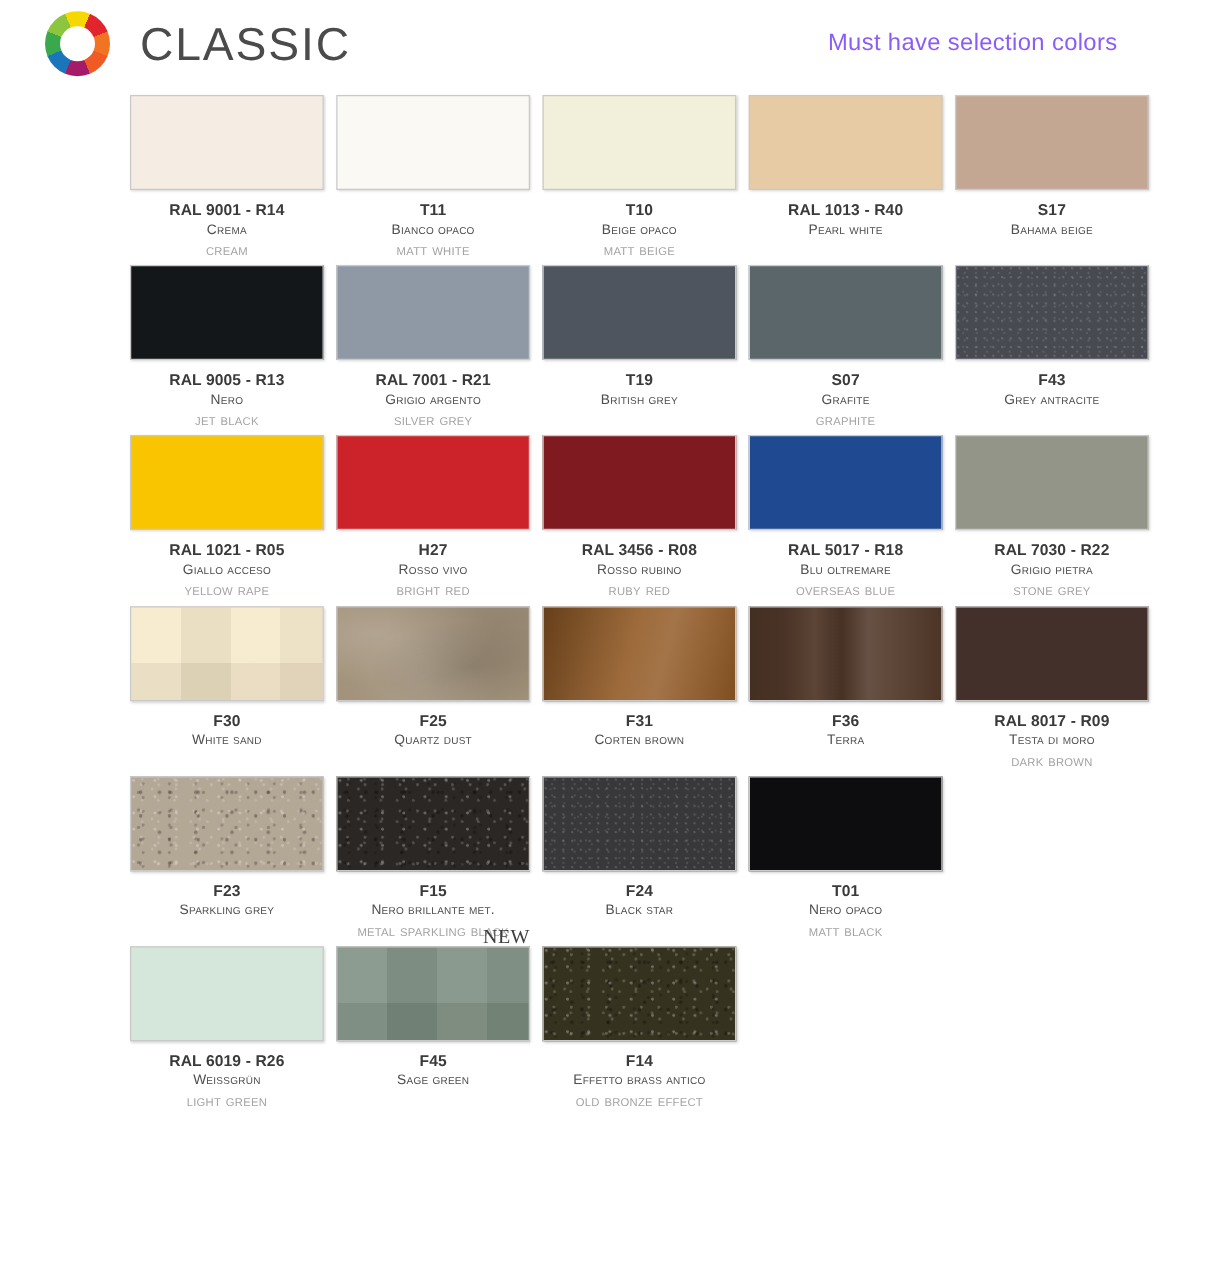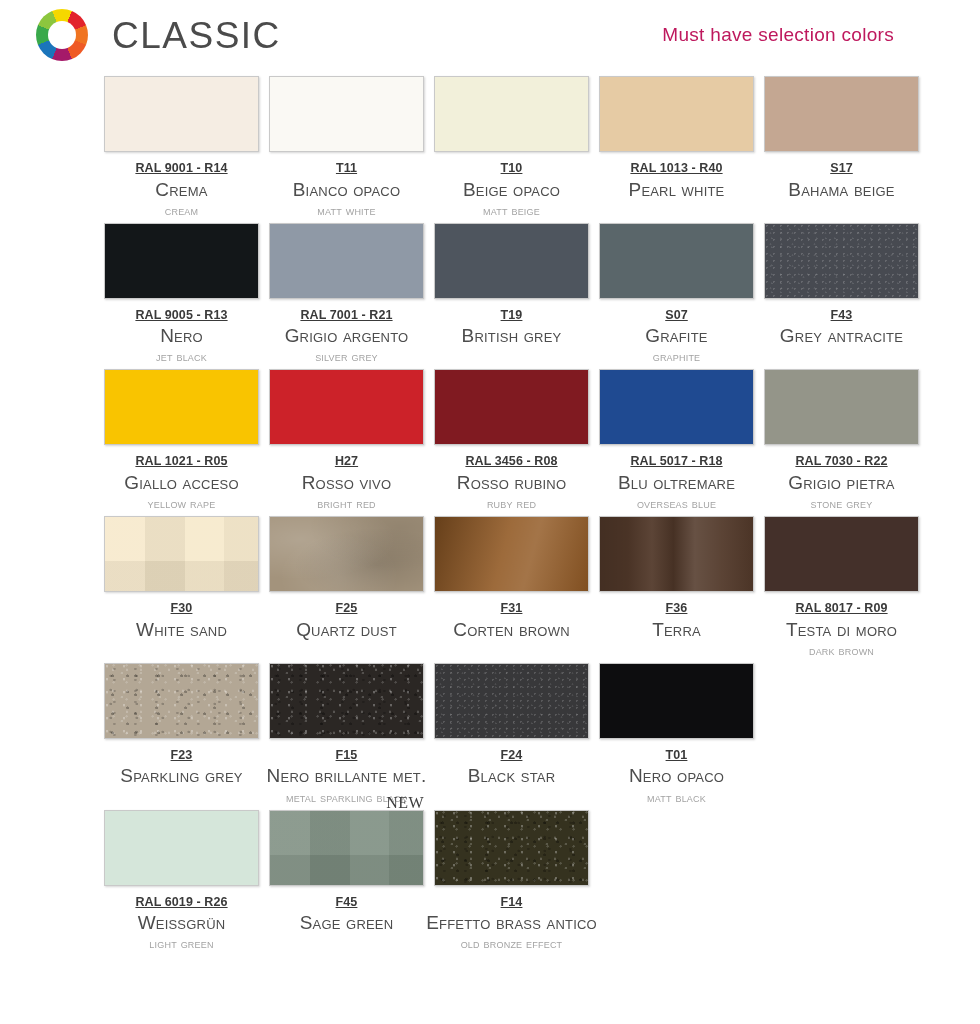--- a/index.html
+++ b/index.html
@@ -63,21 +63,21 @@
     font-size: 37px;
     letter-spacing: 1.5px;
     color: #4b4b4b;
     font-weight: 400;
     line-height: 1;
   }
 
   .header-tagline {
     margin-left: auto;
     font-size: 19px;
-    color: #be185d;
+    color: #8b5cf6;
     font-weight: 400;
     letter-spacing: 0.3px;
     white-space: nowrap;
   }
 
   
   .grid {
     padding: 6px 58px 0 104px;
   }
 
@@ -123,25 +123,24 @@
     line-height: 1.32;
     width: 175px;
   }
 
   .code {
     font-size: 12.5px;
     font-weight: bold;
     color: #3a3a3a;
     letter-spacing: 0.1px;
     white-space: nowrap;
-    text-decoration: underline;
   }
 
   .name-it {
-    font-size: 19px;
+    font-size: 11px;
     color: #4d4d4d;
     font-variant: small-caps;
     text-transform: lowercase;
     letter-spacing: 0.2px;
     white-space: nowrap;
   }
   .name-it::first-letter { text-transform: uppercase; }
 
   .name-en {
     font-size: 13px;

